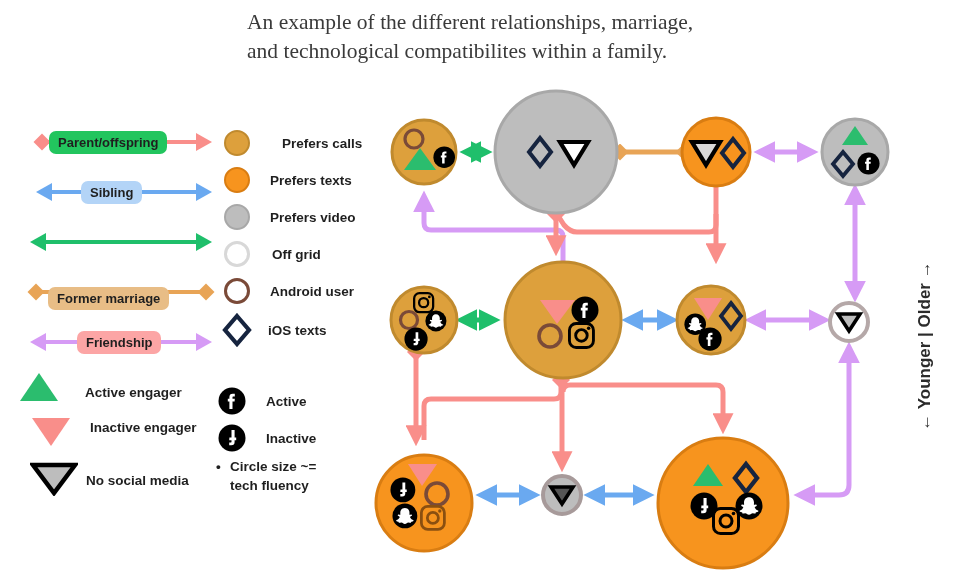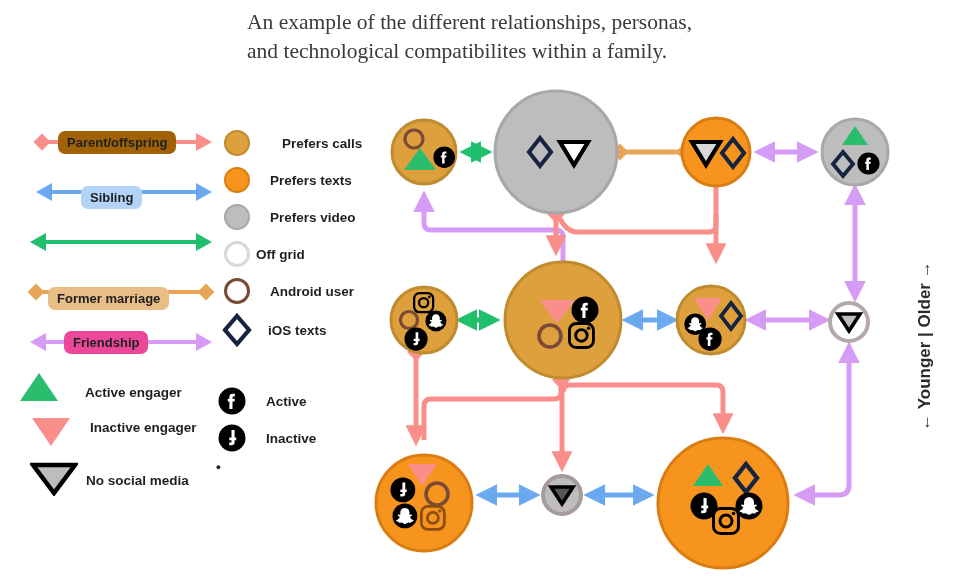--- a/index.html
+++ b/index.html
@@ -39,30 +39,30 @@
 
   
   #axis{left:905px;top:196px;width:40px;height:300px;}
   #axis .ax-txt{position:absolute;left:-130px;top:140px;width:300px;
       text-align:center;font-size:17px;font-weight:600;color:#2b2b2b;
       transform:rotate(-90deg);white-space:nowrap;font-family:"Liberation Sans",sans-serif;}
 </style>
 </head>
 <body>
 
-<div class="abs" id="title">An example of the different relationships, personas, and technological compatibilites within a family.</div>
+<div class="abs" id="title">An example of the different relationships, marriage, and technological compatibilites within a family.</div>
 
 <div class="rel-row" style="left:36px;top:125px;width:176px;">
   <div class="cap diamond" style="left:0px;background:#f98e8a;"></div>
   <div class="rel-line" style="left:6px;width:164px;background:#f98e8a;"></div>
   <div class="cap arrow-r" style="left:160px;border-left:16px solid #f98e8a;"></div>
-  <div class="rel-pill" style="background:#a16207;margin-left:22px;">Parent/offspring</div>
-</div>
-
-<div class="rel-row" style="left:36px;top:175px;width:176px;align-items:flex-end;">
+  <div class="rel-pill" style="background:#22c55e;margin-left:13px;">Parent/offspring</div>
+</div>
+
+<div class="rel-row" style="left:36px;top:175px;width:176px;">
   <div class="cap arrow-l" style="left:0px;border-right:16px solid #6aa9f0;"></div>
   <div class="rel-line" style="left:12px;width:158px;background:#6aa9f0;"></div>
   <div class="cap arrow-r" style="left:160px;border-left:16px solid #6aa9f0;"></div>
   <div class="rel-pill" style="background:#b3d4f7;margin-left:45px;">Sibling</div>
 </div>
 
 <div class="rel-row" style="left:30px;top:225px;width:182px;">
   <div class="cap arrow-l" style="left:0px;border-right:16px solid #1fbf6b;"></div>
   <div class="rel-line" style="left:12px;width:164px;background:#1fbf6b;"></div>
   <div class="cap arrow-r" style="left:166px;border-left:16px solid #1fbf6b;"></div>
@@ -72,38 +72,38 @@
   <div class="cap diamond" style="left:0px;background:#e8a456;"></div>
   <div class="rel-line" style="left:6px;width:170px;background:#e8a456;"></div>
   <div class="cap diamond" style="left:170px;background:#e8a456;"></div>
   <div class="rel-pill" style="background:#e8bd86;margin-left:18px;margin-top:12px;">Former marriage</div>
 </div>
 
 <div class="rel-row" style="left:30px;top:325px;width:182px;">
   <div class="cap arrow-l" style="left:0px;border-right:16px solid #d69bf5;"></div>
   <div class="rel-line" style="left:12px;width:164px;background:#d69bf5;"></div>
   <div class="cap arrow-r" style="left:166px;border-left:16px solid #d69bf5;"></div>
-  <div class="rel-pill" style="background:#ec4899;margin-left:34px;">Friendship</div>
+  <div class="rel-pill" style="background:#fca5a5;margin-left:47px;">Friendship</div>
 </div>
 
 <div class="leg-item" style="left:224px;top:130px;">
   <div class="leg-circ" style="background:#dda03c;border:2px solid #c08a2e;"></div>
   <div class="leg-label" style="margin-left:20px;padding-left:12px;">Prefers calls</div>
 </div>
 <div class="leg-item" style="left:224px;top:167px;">
   <div class="leg-circ" style="background:#f7941e;border:2px solid #d97d12;"></div>
   <div class="leg-label" style="margin-left:20px;">Prefers texts</div>
 </div>
 <div class="leg-item" style="left:224px;top:204px;">
   <div class="leg-circ" style="background:#bdbdbd;border:2px solid #a8a8a8;"></div>
   <div class="leg-label" style="margin-left:20px;">Prefers video</div>
 </div>
 <div class="leg-item" style="left:224px;top:241px;">
   <div class="leg-circ" style="background:#ffffff;border:3px solid #d8d8d8;"></div>
-  <div class="leg-label" style="margin-left:6px;">Off grid</div>
+  <div class="leg-label" style="margin-left:22px;">Off grid</div>
 </div>
 <div class="leg-item" style="left:224px;top:278px;">
   <div class="leg-circ" style="background:#ffffff;border:3px solid #7a4a38;"></div>
   <div class="leg-label" style="margin-left:20px;">Android user</div>
 </div>
 <div class="leg-item" style="left:222px;top:313px;">
   <svg width="30" height="34" viewBox="0 0 30 34">
     <path d="M15 3 L27 17 L15 31 L3 17 Z" fill="none" stroke="#16243f" stroke-width="4.2" stroke-linejoin="miter"></path>
   </svg>
   <div class="leg-label" style="margin-left:16px;">iOS texts</div>
@@ -138,20 +138,21 @@
 <div class="leg-item" style="left:218px;top:424px;">
   <svg width="28" height="28" viewBox="0 0 28 28">
     <circle cx="14" cy="14" r="13.5" fill="#000"></circle>
     <path d="M16.6 14.4h-2.1V22h-3.1v-7.6H9.8v-2.6h1.6v-1.7c0-2.1 1-3.3 3.4-3.3h2v2.6h-1.3c-.9 0-1 .35-1 .98v1.43h2.3z" fill="#fff" transform="rotate(180 14 14)"></path>
   </svg>
   <div class="leg-label" style="margin-left:20px;text-align:center;">Inactive</div>
 </div>
 
 <div class="abs" style="left:216px;top:457px;width:120px;font-size:13.5px;font-weight:bold;line-height:19px;color:#1f1f1f;">
   <span style="position:absolute;left:0;top:0;">•</span>
+  <span style="display:block;margin-left:14px;">Circle size ~= tech fluency</span>
 </div>
 
 <div class="abs" id="axis">
   <div class="ax-txt">← Younger  |  Older →</div>
 </div>
 
 <svg class="abs" id="graph" viewBox="0 0 958 578" xmlns="http://www.w3.org/2000/svg">
   <defs>
     <marker id="ar-pink" viewBox="0 0 10 10" refX="7" refY="5" markerWidth="4.2" markerHeight="4.2" orient="auto-start-reverse">
       <path d="M0 0 L10 5 L0 10 z" fill="#f98e8a"></path>

